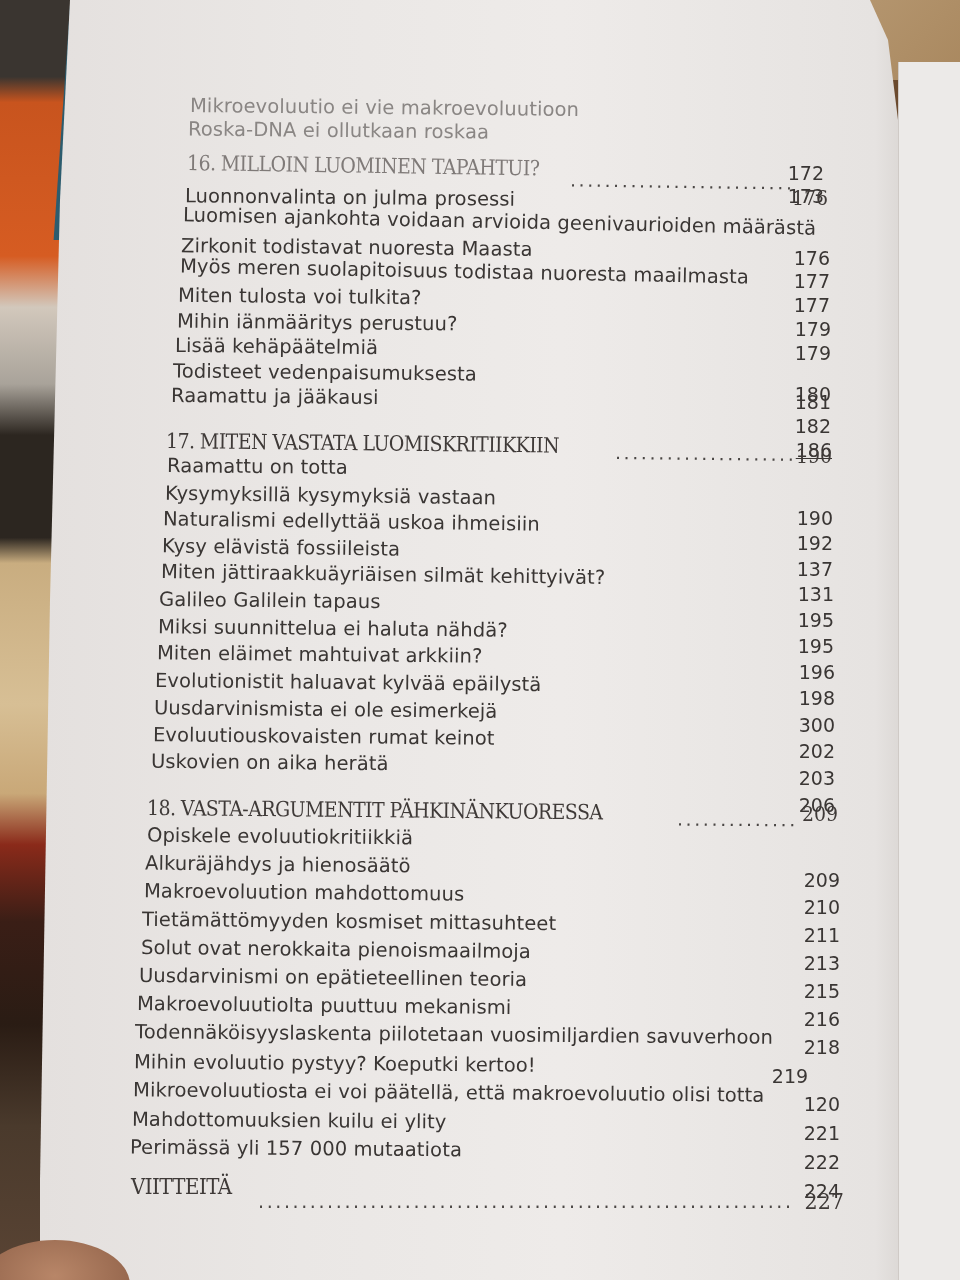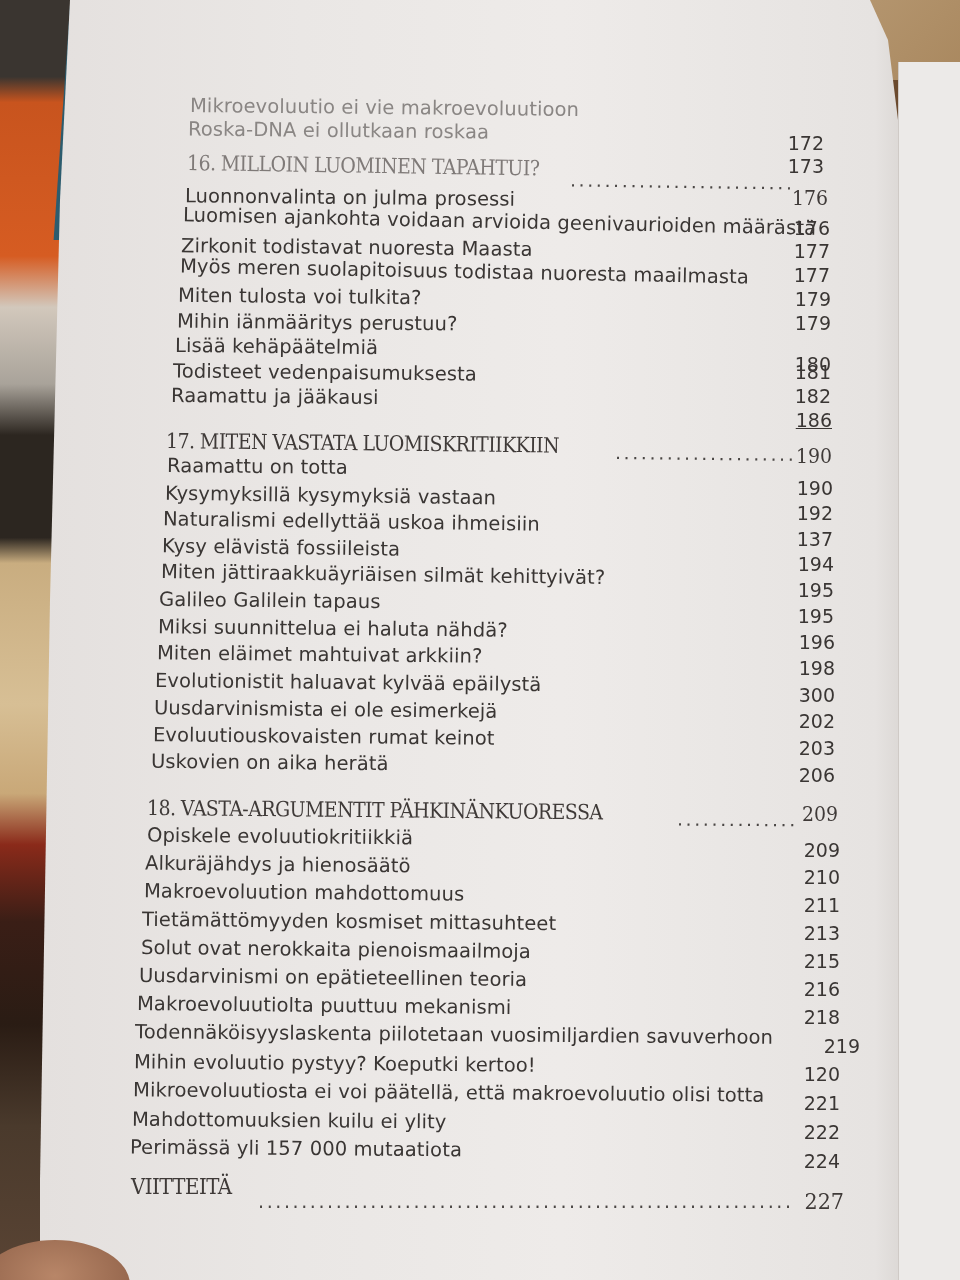--- a/index.html
+++ b/index.html
@@ -33,21 +33,21 @@
   }
   .thumb {
     position: absolute; left: -20px; top: 1240px; width: 150px; height: 90px;
     border-radius: 50%; background: radial-gradient(ellipse at 50% 40%, #b88668, #8a5c44);
   }
   
   .toc-entry, .toc-page {
     position: absolute; white-space: nowrap; color: #3a3634;
   }
   .toc-entry { font-size: 19.5px; letter-spacing: 0.1px; }
-  .toc-page { font-size: 19px; text-align: right; width: 60px; }
+  .toc-page { font-size: 19px; text-align: right; width: 60px; margin-top: 30px; }
   .toc-entry.faded { color: #8a8684; }
   .toc-chapter {
     position: absolute; white-space: nowrap; color: #3f3a38;
     font-family: "DejaVu Serif", serif; font-size: 21px; letter-spacing: -0.6px;
     transform: scaleX(0.9); transform-origin: left center;
   }
   .toc-chapter.faded { color: #7f7a78; }
   .leader {
     position: absolute; color: #4a4644; font-size: 19px; letter-spacing: 2.6px;
     overflow: hidden; white-space: nowrap;
@@ -109,21 +109,21 @@
   <div class="toc-entry" style="left:118px;top:617px;transform:rotate(0.6deg);">Miksi suunnittelua ei haluta nähdä?</div>
   <div class="toc-entry" style="left:117px;top:643px;transform:rotate(0.6deg);">Miten eläimet mahtuivat arkkiin?</div>
   <div class="toc-entry" style="left:115px;top:671px;transform:rotate(0.6deg);">Evolutionistit haluavat kylvää epäilystä</div>
   <div class="toc-entry" style="left:114px;top:698px;transform:rotate(0.6deg);">Uusdarvinismista ei ole esimerkejä</div>
   <div class="toc-entry" style="left:113px;top:725px;transform:rotate(0.6deg);">Evoluutiouskovaisten rumat keinot</div>
   <div class="toc-entry" style="left:111px;top:751px;transform:rotate(0.6deg);">Uskovien on aika herätä</div>
 
   <div class="toc-page" style="left:733px;top:477px;">190</div>
   <div class="toc-page" style="left:733px;top:502px;">192</div>
   <div class="toc-page" style="left:733px;top:528px;">137</div>
-  <div class="toc-page" style="left:734px;top:553px;">194</div>
+  <div class="toc-page" style="left:734px;top:553px;">131</div>
   <div class="toc-page" style="left:734px;top:579px;">195</div>
   <div class="toc-page" style="left:734px;top:605px;">195</div>
   <div class="toc-page" style="left:735px;top:631px;">196</div>
   <div class="toc-page" style="left:735px;top:657px;">198</div>
   <div class="toc-page" style="left:735px;top:684px;">300</div>
   <div class="toc-page" style="left:735px;top:710px;">202</div>
   <div class="toc-page" style="left:735px;top:737px;">203</div>
   <div class="toc-page" style="left:735px;top:764px;">206</div>
 
   <div class="toc-chapter" style="left:107px;top:796px;transform:scaleX(0.9) rotate(0.5deg);">18. VASTA-ARGUMENTIT PÄHKINÄNKUORESSA</div>
@@ -143,21 +143,21 @@
   <div class="toc-entry" style="left:92px;top:1109px;transform:rotate(0.5deg);">Mahdottomuuksien kuilu ei ylity</div>
   <div class="toc-entry" style="left:90px;top:1137px;transform:rotate(0.5deg);">Perimässä yli 157 000 mutaatiota</div>
 
   <div class="toc-page" style="left:740px;top:839px;">209</div>
   <div class="toc-page" style="left:740px;top:866px;text-align:right;">210</div>
   <div class="toc-page" style="left:740px;top:894px;">211</div>
   <div class="toc-page" style="left:740px;top:922px;">213</div>
   <div class="toc-page" style="left:740px;top:950px;">215</div>
   <div class="toc-page" style="left:740px;top:978px;">216</div>
   <div class="toc-page" style="left:740px;top:1006px;">218</div>
-  <div class="toc-page" style="left:760px;top:1035px;">219</div>
+  <div class="toc-page" style="left:720px;top:1035px;text-align:center;">219</div>
   <div class="toc-page" style="left:740px;top:1063px;">120</div>
   <div class="toc-page" style="left:740px;top:1092px;">221</div>
   <div class="toc-page" style="left:740px;top:1121px;">222</div>
   <div class="toc-page" style="left:740px;top:1150px;">224</div>
 
   <div class="toc-chapter" style="left:91px;top:1174px;font-size:22px;">VIITTEITÄ</div>
   <div class="leader" style="left:218px;top:1190px;width:534px;">........................................................................</div>
   <div class="chapter-page" style="left:744px;top:1188px;font-size:23px;">227</div>
 </div>
 

